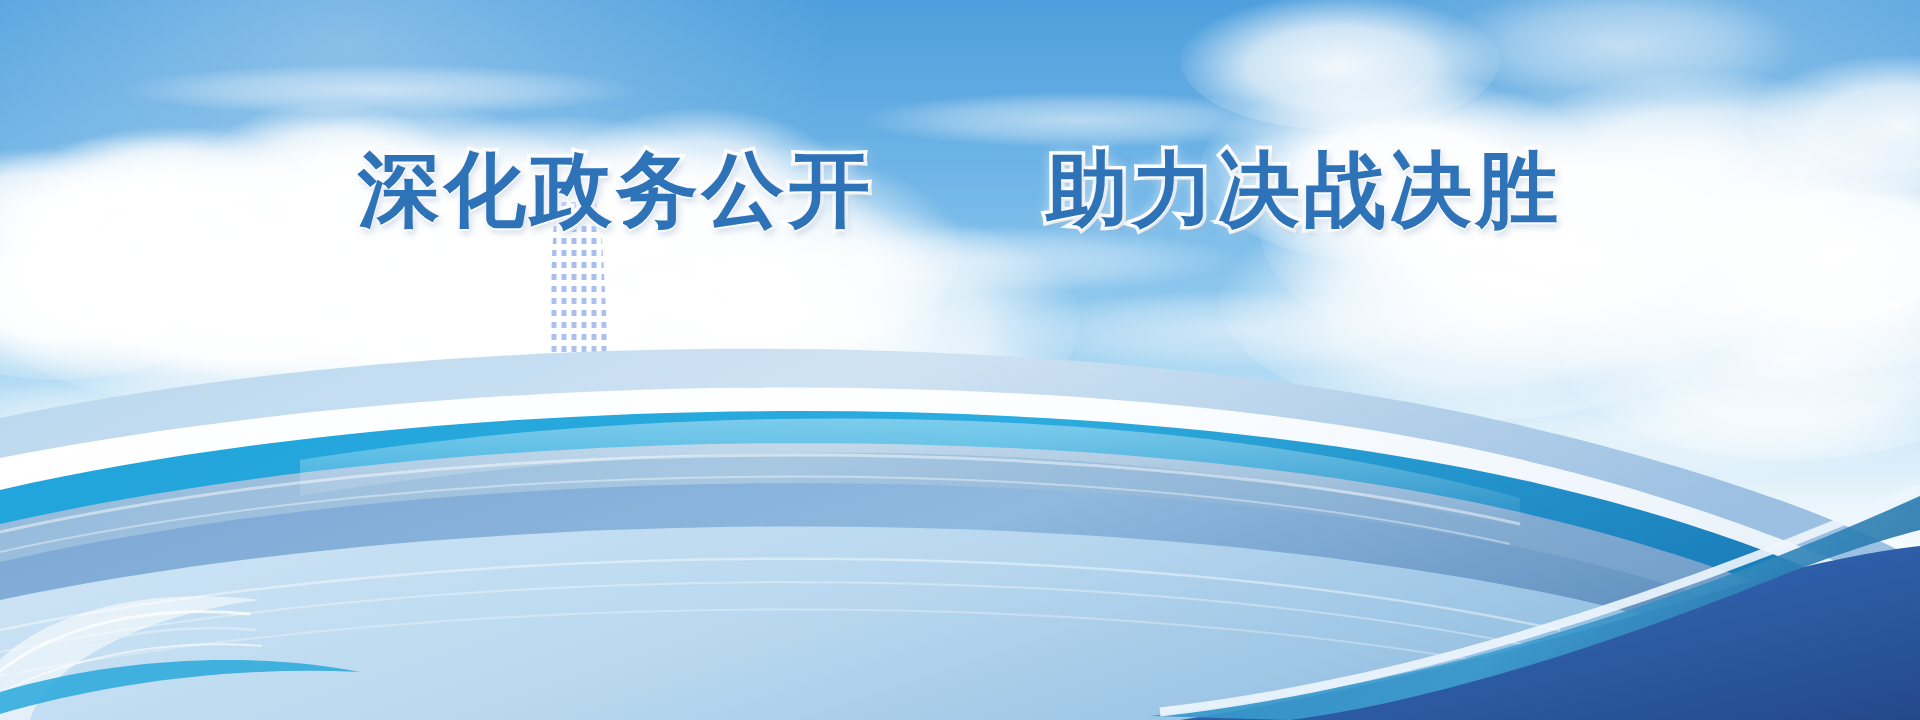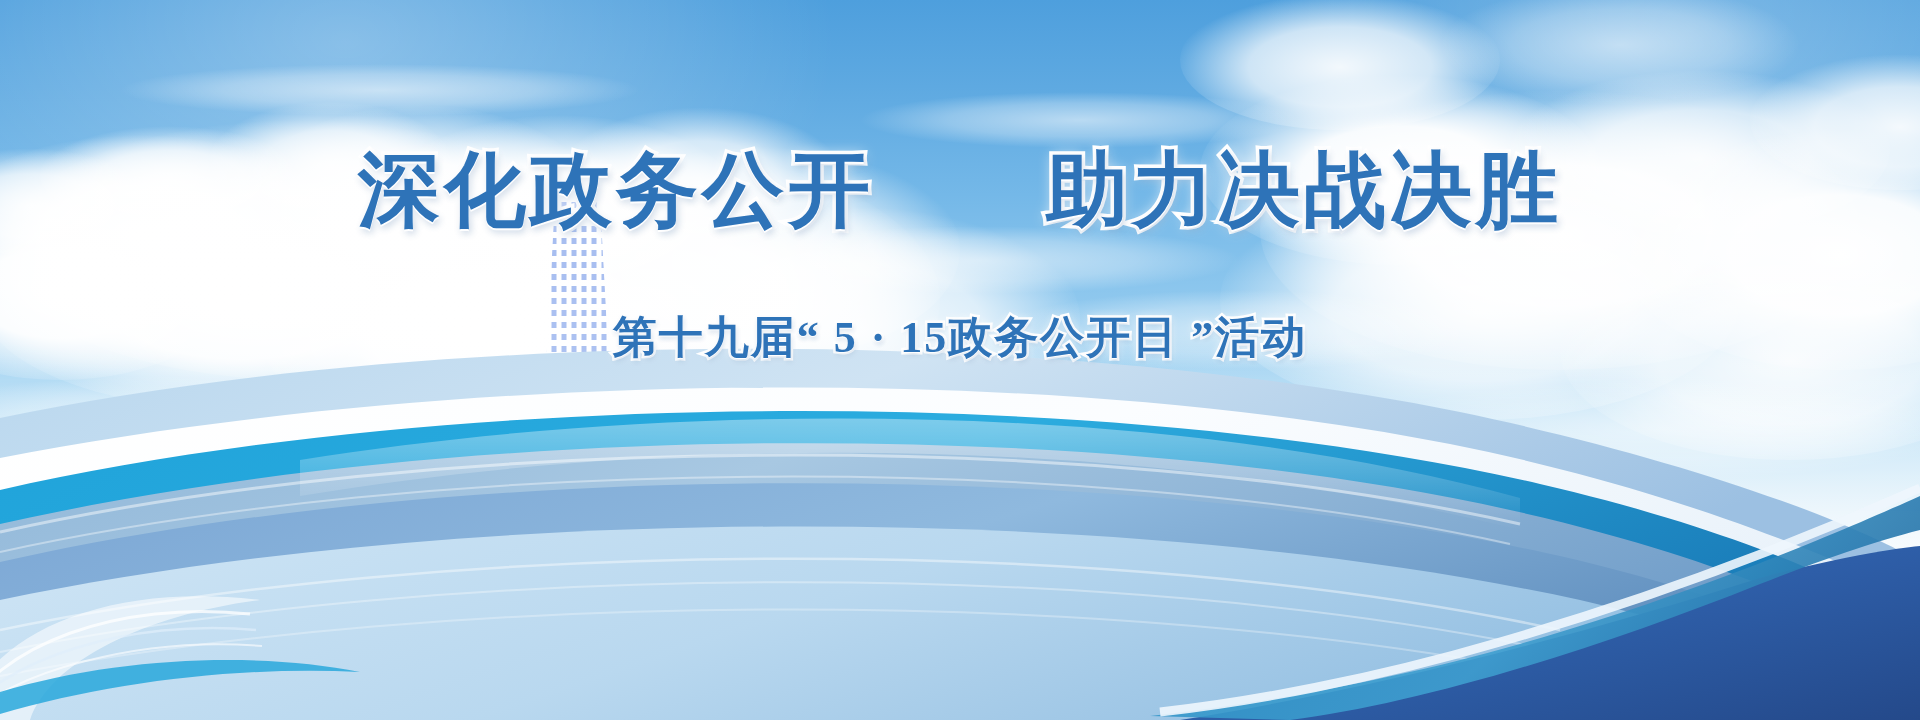--- a/index.html
+++ b/index.html
@@ -442,17 +442,14 @@
 
     <path d="M1920,188 C1830,228 1680,290 1500,342 C1370,380 1250,402 1160,412" fill="none" stroke="#eef6fd" stroke-width="9" opacity="0.9"></path>
 
     <path d="M300,160 C700,96 1180,104 1520,198 L1520,230 C1160,138 700,130 300,196 Z" fill="url(#wGlow)" opacity="0.6"></path>
   </svg>
 
   <div class="title-wrap">
     <div class="main-title">深化政务公开　　助力决战决胜</div>
   </div>
 
-  <div class="sub-wrap">
-    <div class="sub-title">第十九届“ 5 · 15政务公开日 ”活动</div>
-  </div>
 
 </div>
 
 </body></html>

